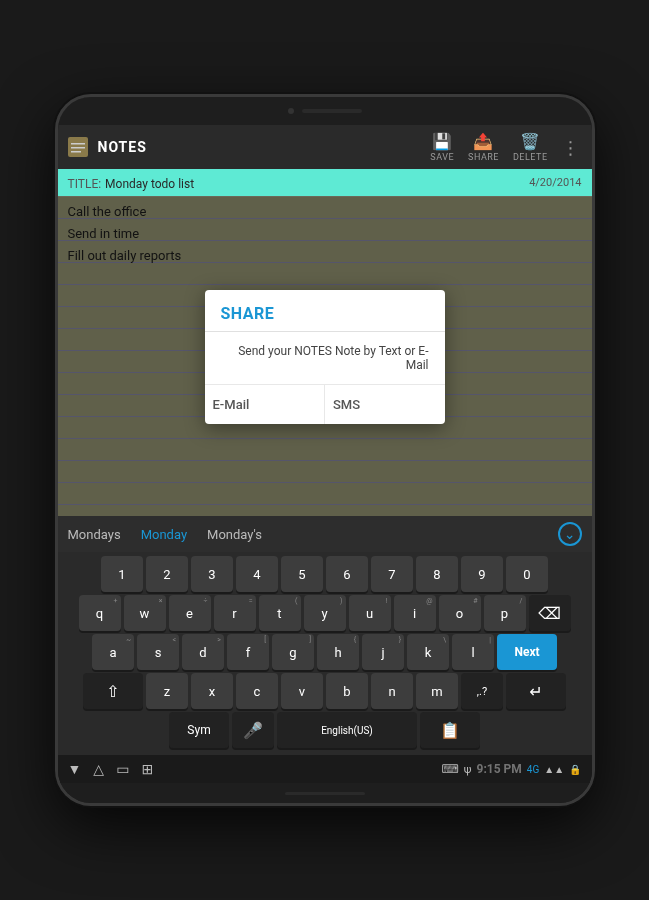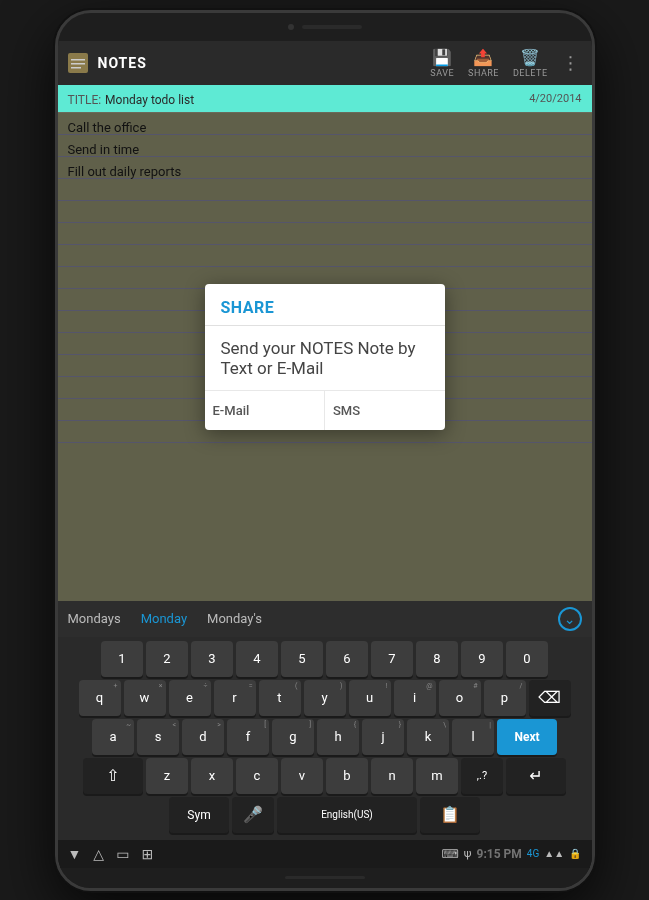--- a/index.html
+++ b/index.html
@@ -7,21 +7,21 @@
       background: #1a1a1a;
       display: flex;
       justify-content: center;
       align-items: center;
       min-height: 100vh;
       font-family: 'Roboto', Arial, sans-serif;
     }
 
     .device-frame {
       width: 540px;
-      height: 881px;
+      height: 712px;
       background: linear-gradient(145deg, #2a2a2a, #1a1a1a);
       border-radius: 36px;
       border: 3px solid #3a3a3a;
       box-shadow: 0 0 0 2px #111, 0 20px 60px rgba(0,0,0,0.8), inset 0 1px 0 rgba(255,255,255,0.05);
       display: flex;
       flex-direction: column;
       overflow: hidden;
       position: relative;
     }
 
@@ -204,23 +204,24 @@
     .dialog-title {
       color: #1a96d4;
       font-size: 16px;
       font-weight: bold;
       padding: 14px 16px 8px;
       border-bottom: 1px solid #e0e0e0;
       letter-spacing: 0.5px;
     }
 
     .dialog-message {
-      font-size: 17px;
+      font-size: 12px;
       color: #444;
       padding: 12px 16px;
+      text-align: right;
     }
 
     .dialog-buttons {
       display: flex;
       border-top: 1px solid #e8e8e8;
     }
 
     .dialog-btn {
       flex: 1;
       text-align: left;

